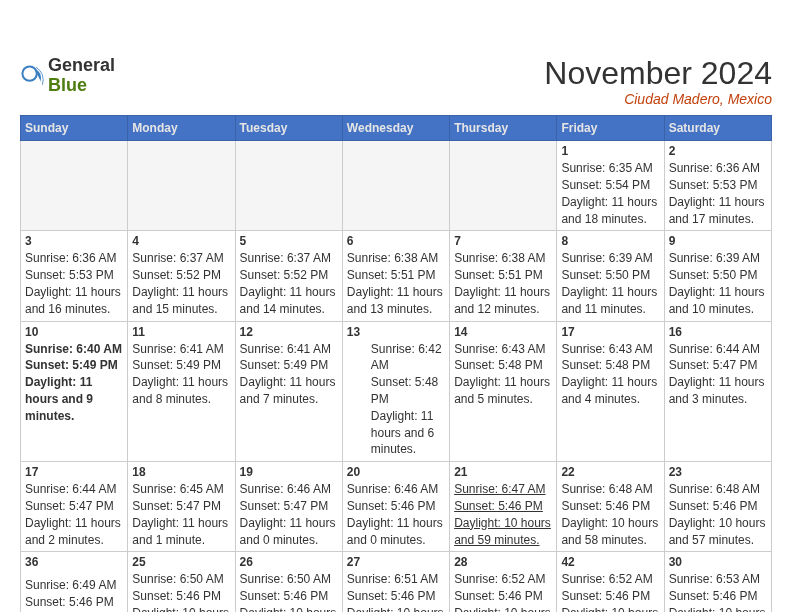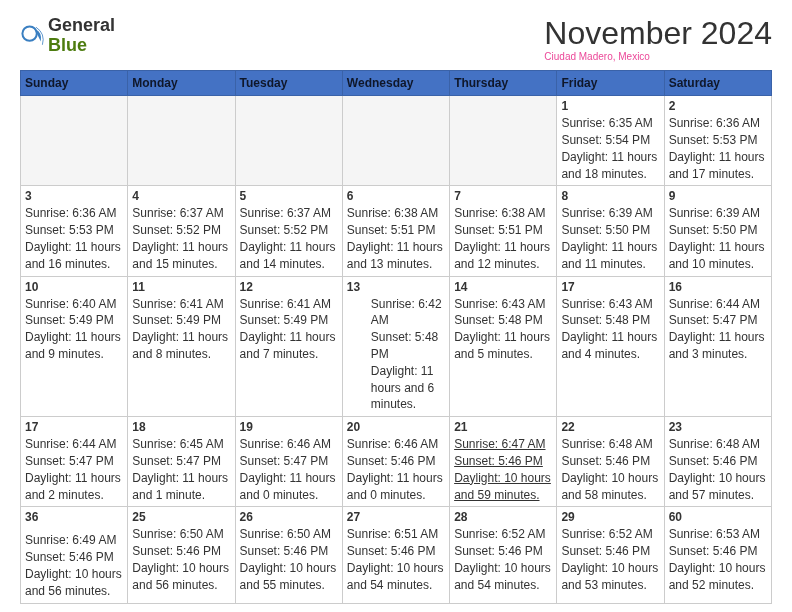--- a/index.html
+++ b/index.html
@@ -15,60 +15,62 @@
       height: 612px;
       padding: 16px 20px 10px 20px;
       display: flex;
       flex-direction: column;
     }
     .header {
       display: flex;
       align-items: flex-start;
       justify-content: space-between;
       margin-bottom: 8px;
+      margin-top: 40px;
     }
     .logo {
       display: flex;
       align-items: center;
       gap: 4px;
     }
     .logo-text {
       font-size: 18px;
       font-weight: bold;
       line-height: 1.1;
     }
     .logo-general { color: #333; }
     .logo-blue { color: #4d7c0f; }
     .logo-icon {
       width: 24px;
       height: 24px;
     }
     .title-block {
-      text-align: left;
+      text-align: right;
     }
     .month-title {
       font-size: 32px;
       font-weight: normal;
       color: #333;
       line-height: 1.1;
     }
     .subtitle {
-      font-size: 10px;
-      color: #ec4899;
+      font-size: 14px;
+      color: #c2410c;
+      font-style: italic;
     }
     .calendar {
       flex: 1;
       border: 1px solid #ccc;
       border-collapse: collapse;
       width: 100%;
       table-layout: fixed;
     }
     .calendar thead tr th {
       background: #4472c4;
-      color: #0f172a;
+      color: #e5e5e5;
       font-size: 12px;
       font-weight: bold;
       padding: 5px 4px;
       text-align: left;
       border: 1px solid #3a62a8;
     }
     .calendar tbody tr td {
       border: 1px solid #ccc;
       vertical-align: top;
       padding: 3px 4px;
@@ -185,21 +187,21 @@
           <td>
             <span class="day-number">9</span>
             <div class="day-info" style="white-space: pre-line;">Sunrise: 6:39 AM
 Sunset: 5:50 PM
 Daylight: 11 hours and 10 minutes.</div>
           </td>
         </tr>
         <tr>
           <td>
             <span class="day-number">10</span>
-            <div class="day-info" style="white-space: pre-line;">Sunrise: 6:40 AM
+            <div class="day-info" style="white-space: pre-line; font-weight: bold;">Sunrise: 6:40 AM
 Sunset: 5:49 PM
 Daylight: 11 hours and 9 minutes.</div>
           </td>
           <td>
             <span class="day-number">11</span>
             <div class="day-info" style="white-space: pre-line;">Sunrise: 6:41 AM
 Sunset: 5:49 PM
 Daylight: 11 hours and 8 minutes.</div>
           </td>
           <td>
@@ -302,27 +304,27 @@
 Sunset: 5:46 PM
 Daylight: 10 hours and 54 minutes.</div>
           </td>
           <td>
             <span class="day-number">28</span>
             <div class="day-info" style="white-space: pre-line;">Sunrise: 6:52 AM
 Sunset: 5:46 PM
 Daylight: 10 hours and 54 minutes.</div>
           </td>
           <td>
-            <span class="day-number">29</span>
+            <span class="day-number">42</span>
             <div class="day-info" style="white-space: pre-line;">Sunrise: 6:52 AM
 Sunset: 5:46 PM
 Daylight: 10 hours and 53 minutes.</div>
           </td>
           <td>
-            <span class="day-number">60</span>
+            <span class="day-number">30</span>
             <div class="day-info" style="white-space: pre-line;">Sunrise: 6:53 AM
 Sunset: 5:46 PM
 Daylight: 10 hours and 52 minutes.</div>
           </td>
         </tr>
       </tbody>
   </table>
 </div>
 
 </body></html>

